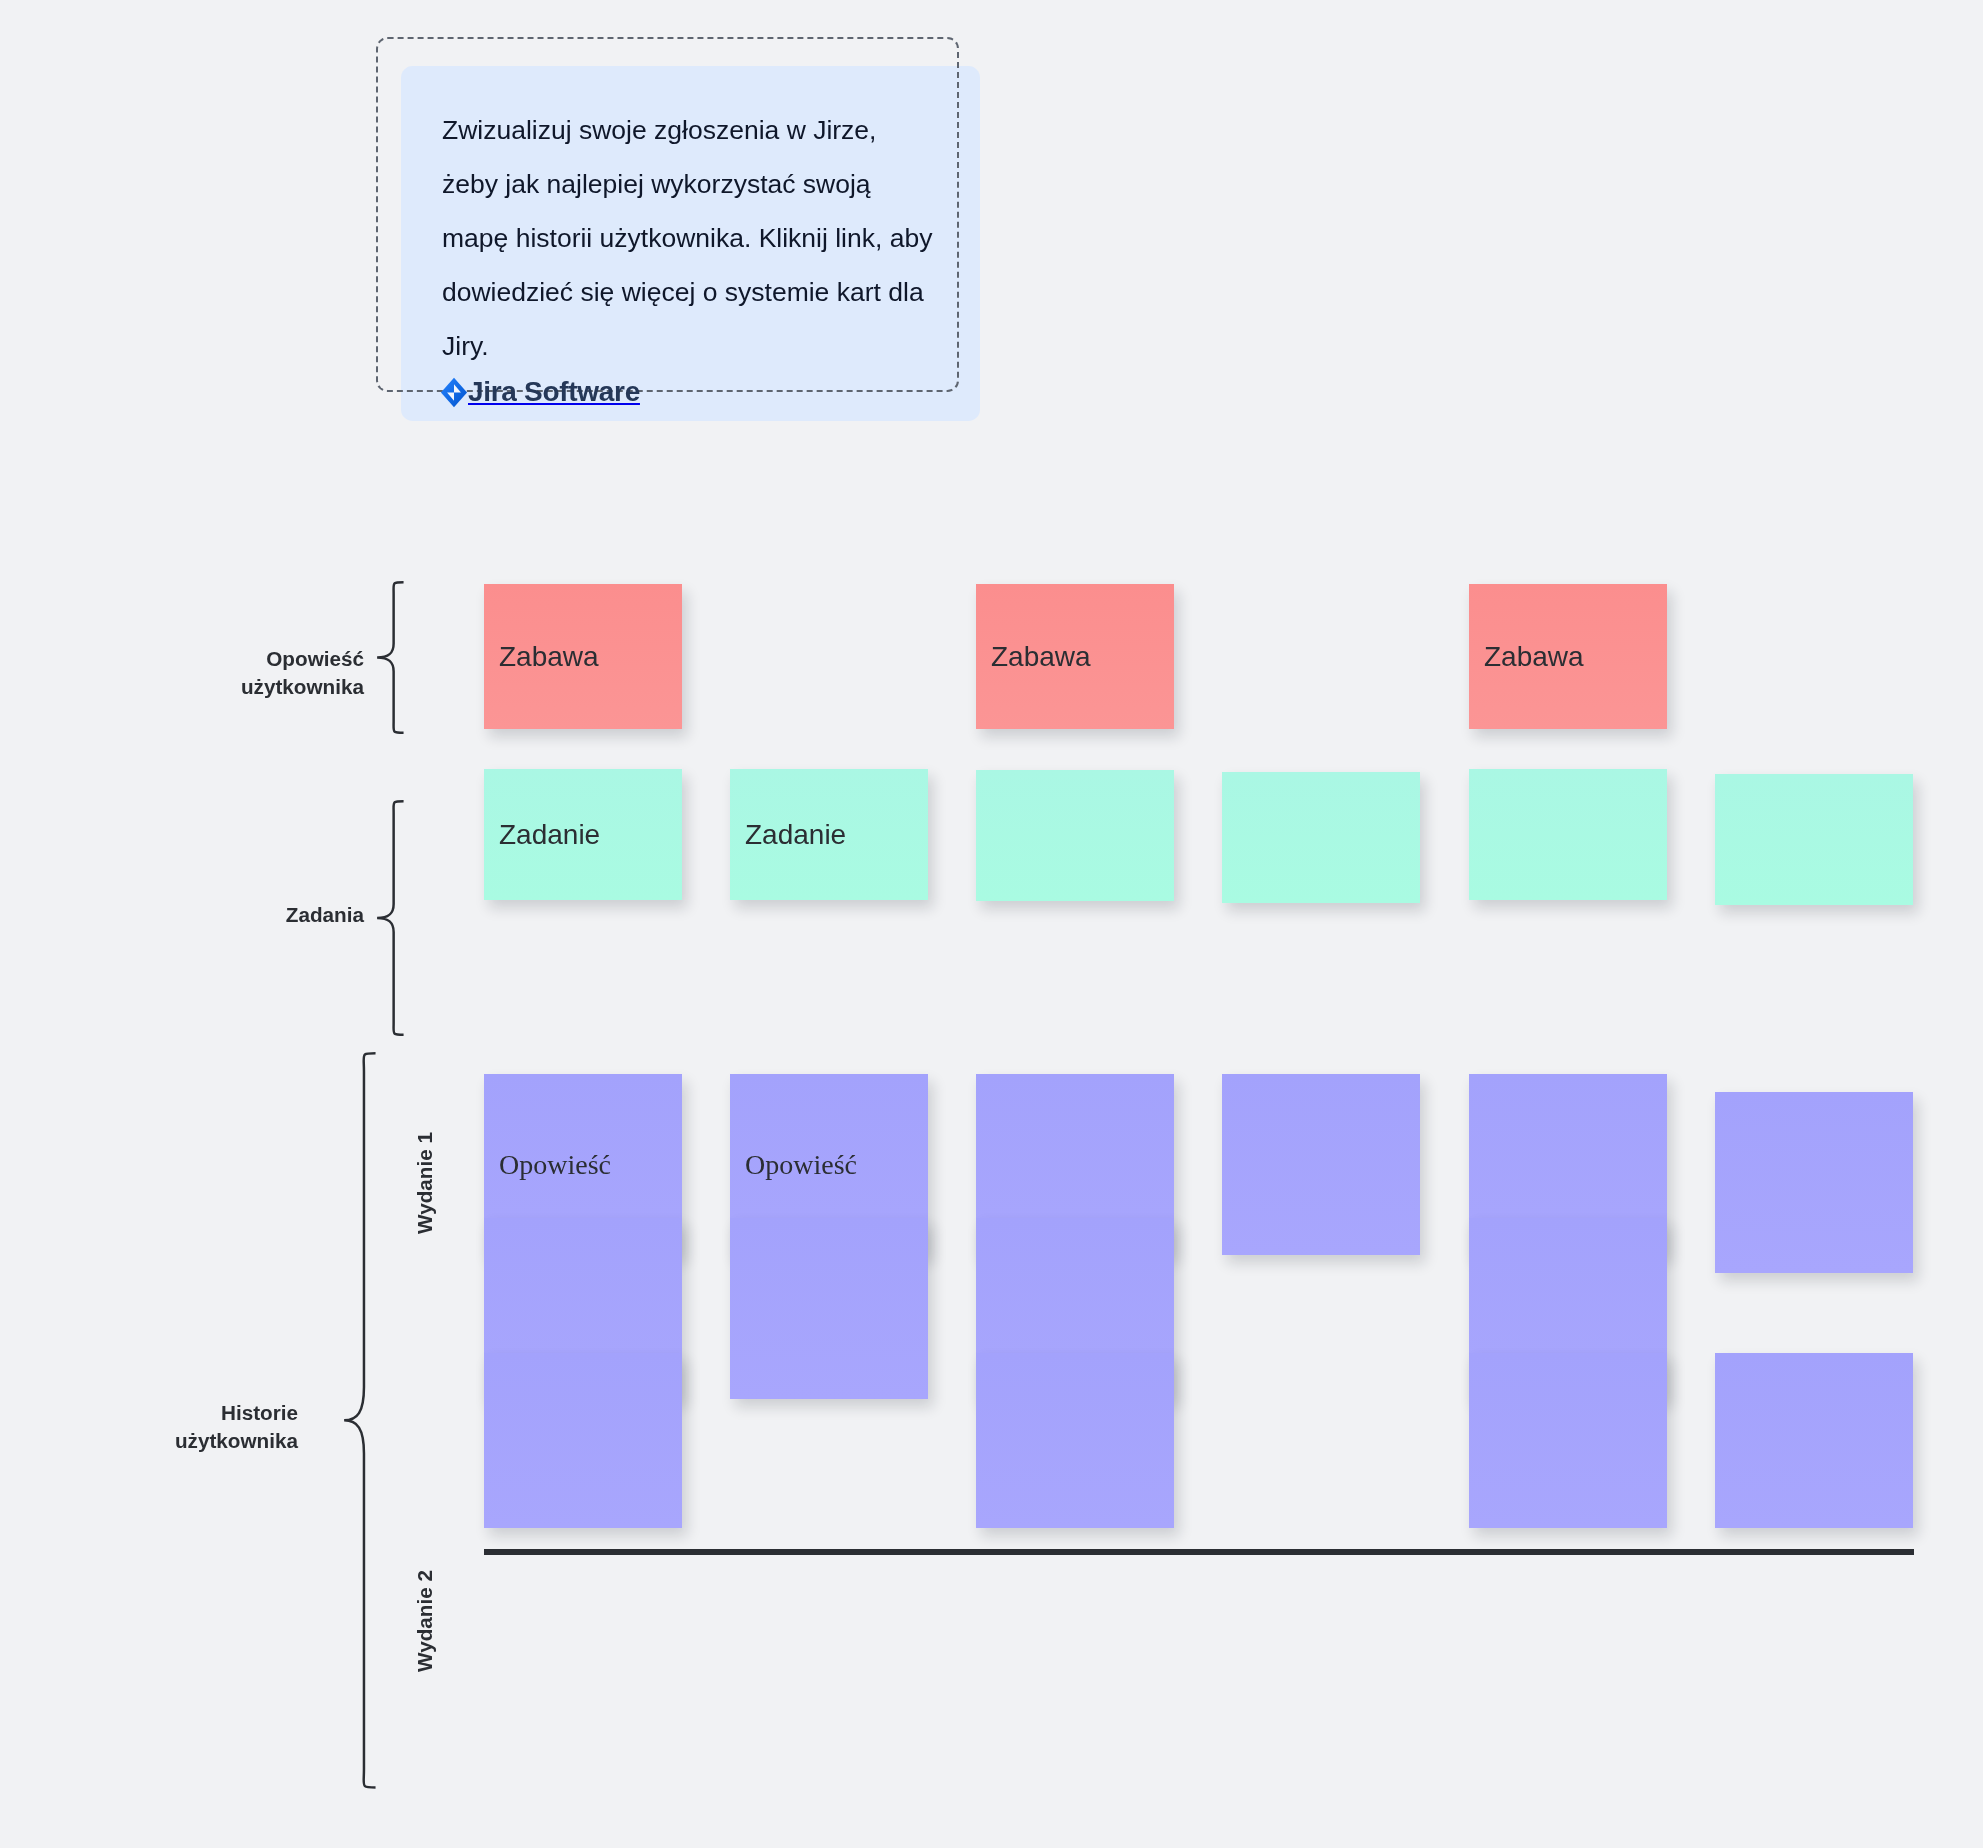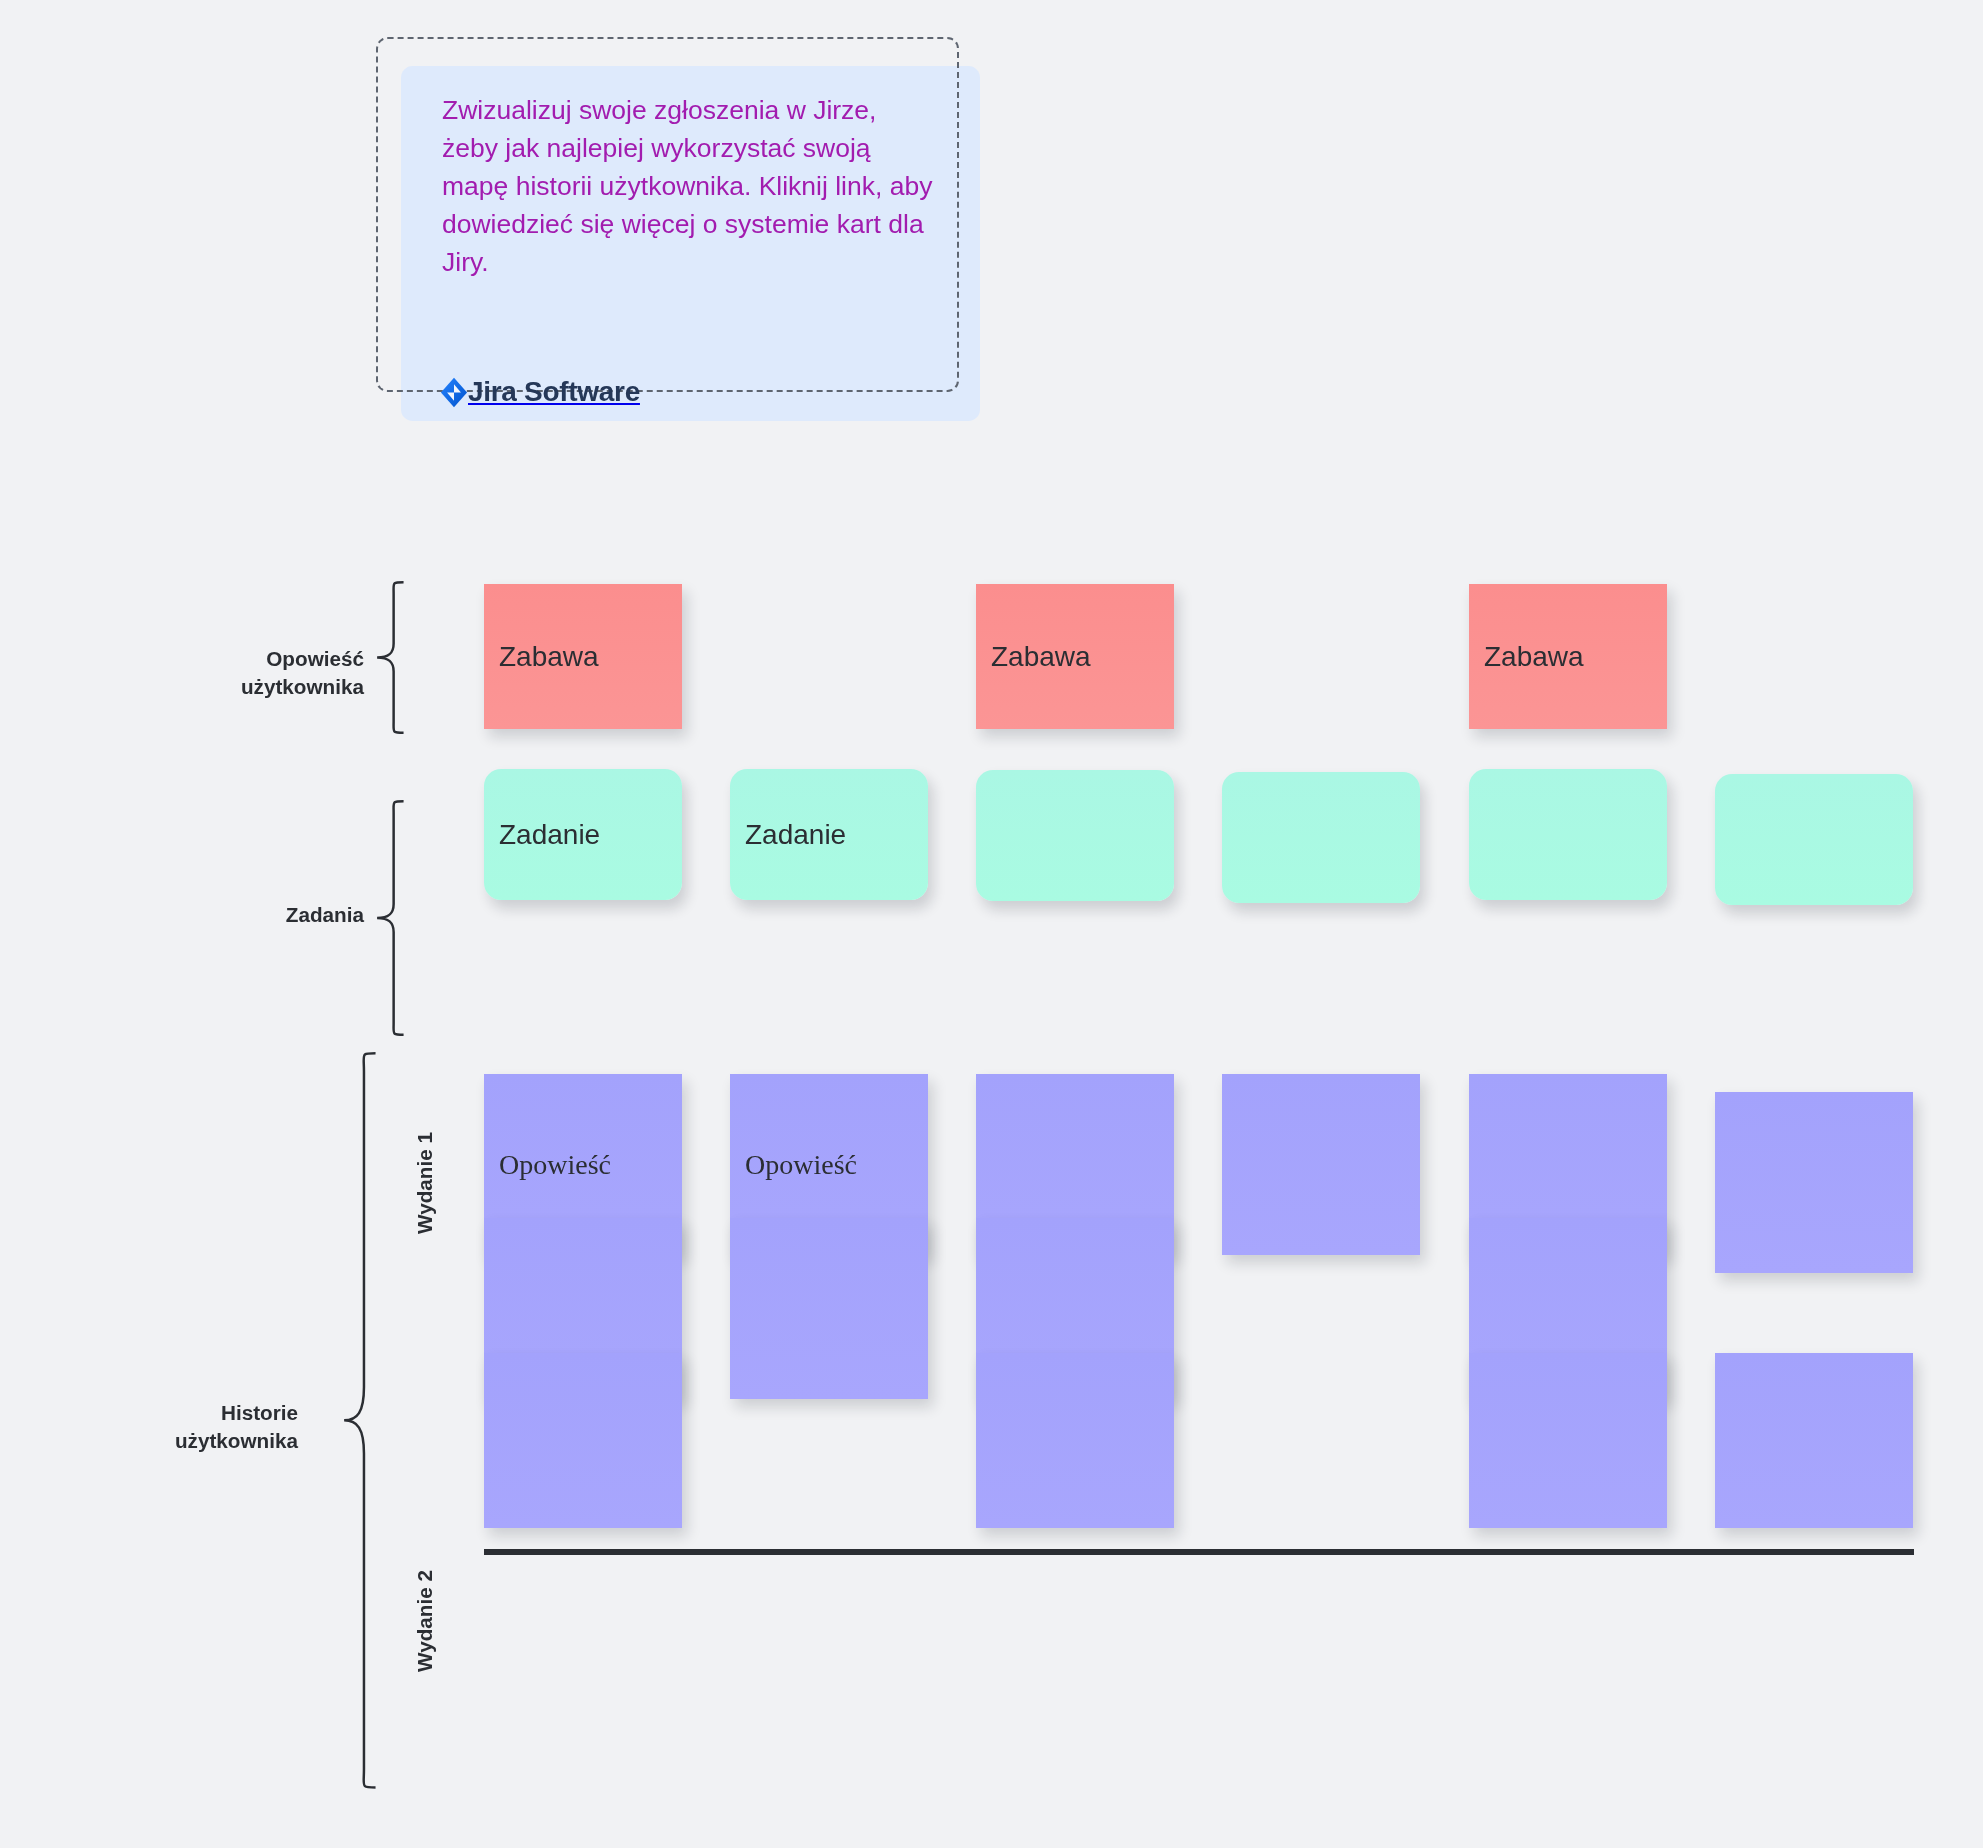--- a/index.html
+++ b/index.html
@@ -14,22 +14,22 @@
   #callout-card{
     position:absolute;left:25px;top:29px;width:579px;height:355px;
     background:#deeafc;border-radius:11.6px;
   }
   #callout-dashed{
     position:absolute;left:0;top:0;width:583px;height:355px;
     border:2.5px dashed #5e6570;border-radius:11.6px;box-sizing:border-box;
     pointer-events:none;
   }
   #callout-text{
-    position:absolute;left:66px;top:54px;width:496px;
-    font-size:26.5px;line-height:38px;color:#a21caf;
+    position:absolute;left:66px;top:66px;width:496px;
+    font-size:26.5px;line-height:54px;color:#0f172a;
   }
   #jira-lockup{
     position:absolute;left:64px;top:339px;display:flex;align-items:center;gap:0;
   }
   #jira-lockup .brand{
     font-size:28px;font-weight:600;color:#253858;letter-spacing:-0.3px;
   }
   
   .brace-label{
     position:absolute;text-align:right;font-weight:bold;color:#2b2e33;
@@ -43,21 +43,21 @@
   
   .card{
     position:absolute;width:198px;
     display:flex;align-items:center;
     box-shadow:5px 8.3px 13.2px rgba(20,25,40,.16);
   }
   .card span{
     font-size:28px;color:#2b2e33;padding-left:15px;
   }
   .card.red{background:linear-gradient(180deg,#fb8e8e 0%,#fb9595 100%);}
-  .card.green{background:linear-gradient(180deg,#aaf7e4 0%,#a9fbe2 100%);border-radius:17px;}
+  .card.green{background:linear-gradient(180deg,#aaf7e4 0%,#a9fbe2 100%);}
   .card.purple{background:linear-gradient(180deg,#a3a2fc 0%,#a8a6fd 100%);font-family:Liberation Serif, serif;}
   #release-separator{
     position:absolute;background:#2b2e33;height:5.8px;
   }
 </style>
 </head>
 <body>
 
 <div id="callout-wrap">
   <div id="callout-card"></div>

